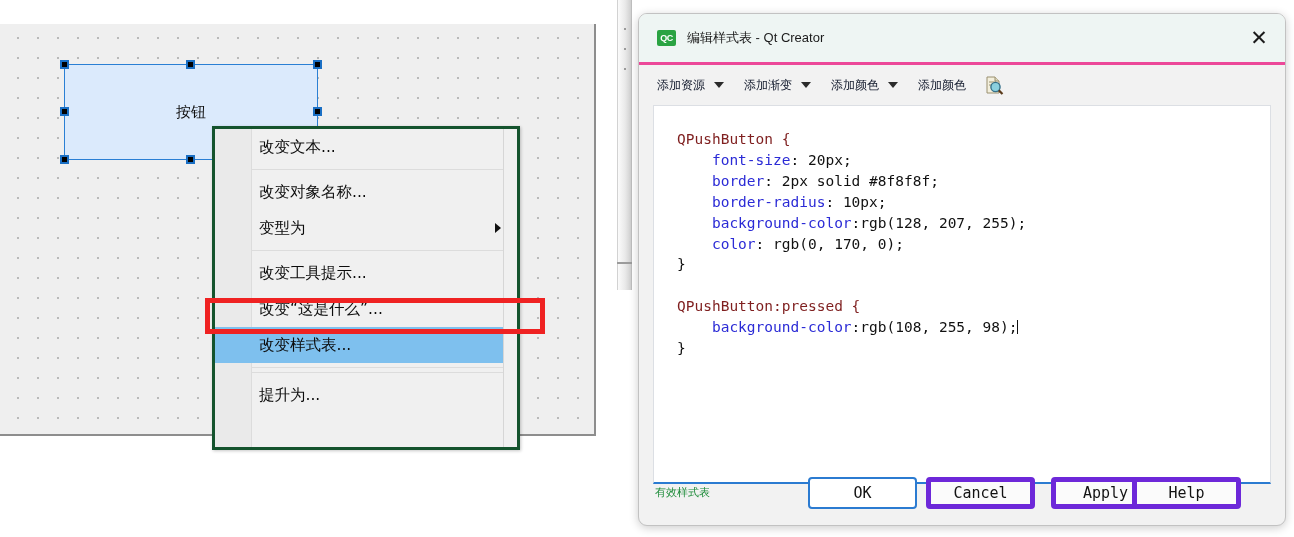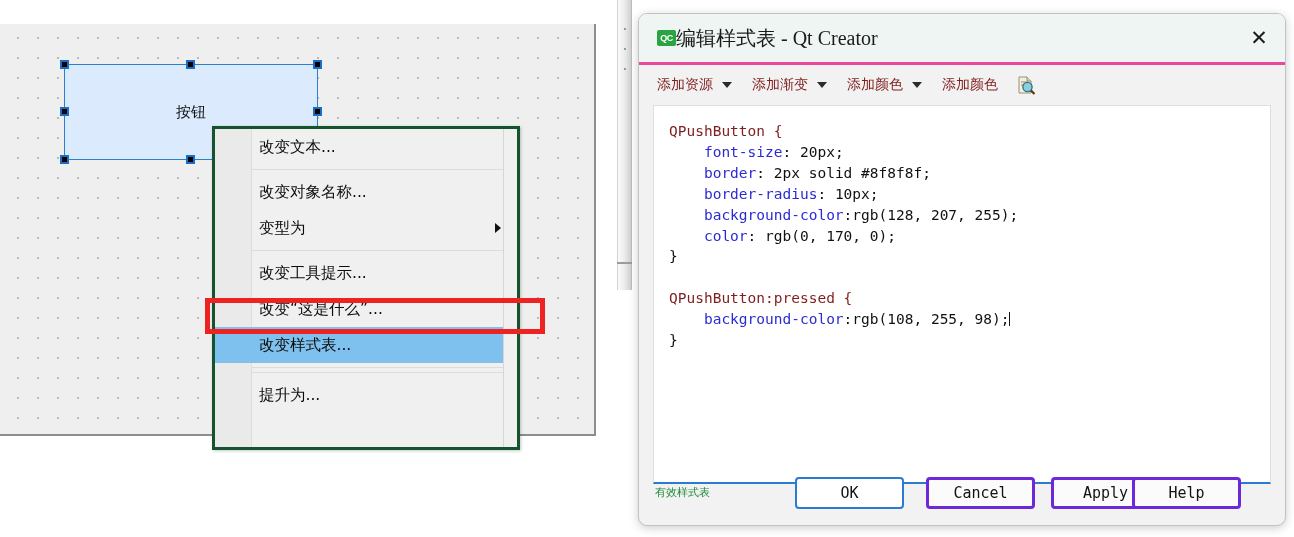--- a/index.html
+++ b/index.html
@@ -92,78 +92,78 @@
     display:flex;align-items:center;padding-left:18px;
     border-bottom:3px solid #ec4899;
   }
   #qt-logo{
     width:19px;height:16px;background:#2aa342;border-radius:2px;
     color:#fff;font-size:9px;font-weight:bold;line-height:16px;
     text-align:center;letter-spacing:-0.5px;flex:0 0 auto;
     font-family:"Liberation Sans",sans-serif;
   }
   #dialog-title{
-    font-size:20px;color:#1b1b1b;
-    font-family:Liberation Serif, serif;
+    margin-left:11px;font-size:13px;color:#1b1b1b;
+    font-family:Liberation Sans, sans-serif;
   }
   #close-button{
     position:absolute;right:0;top:0;width:52px;height:48px;
     display:flex;align-items:center;justify-content:center;
     font-size:21px;color:#1b1b1b;
     font-family:"DejaVu Sans",sans-serif;
   }
   #dialog-toolbar{
     height:40px;display:flex;align-items:center;padding-left:18px;
     background:#f2f2f2;
   }
   .tb-item{
-    font-size:14px;color:#7f1d1d;margin-right:9px;
+    font-size:12px;color:#0f172a;margin-right:9px;
     font-family:"DejaVu Sans","Liberation Sans",sans-serif;
   }
   .tb-caret{
     width:0;height:0;border-top:6px solid #2b2b2b;
     border-left:5px solid transparent;border-right:5px solid transparent;
     margin-right:20px;
   }
   #font-icon{margin-left:9px;width:20px;height:20px;position:relative;}
 
   #editor-wrap{
     position:absolute;left:14px;top:91px;right:14px;height:379px;
     background:#ffffff;border:1px solid #dcdfe4;
     border-bottom:2px solid #2b7bd1;
     box-sizing:border-box;overflow:hidden;
   }
   #code{
-    margin:8px;padding:7px 0 0 7px;
+    margin:16px;padding:7px 0 0 7px;
     font-family:"DejaVu Sans Mono","Liberation Mono",monospace;
     font-size:14.5px;line-height:20.9px;white-space:pre;
   }
   .tok-sel{color:#7f1f1f;}
   .tok-prop{color:#2b2bd6;}
   .tok-plain{color:#111111;}
   .caret-bar{display:inline-block;width:1px;height:14px;background:#111;
     vertical-align:-2px;margin-left:0px;}
 
   #dialog-footer{
     position:absolute;left:0;bottom:0;width:100%;height:58px;
   }
   #valid-label{
     position:absolute;left:16px;top:18px;font-size:11px;color:#1e8c3a;
     font-family:"DejaVu Sans","Liberation Sans",sans-serif;
   }
   .dlg-btn{
     position:absolute;top:10px;height:32px;width:109px;
-    background:#fbfbfb;border:3px solid #6d28d9;border-radius:4px;
+    background:#fbfbfb;border:5px solid #6d28d9;border-radius:4px;
     font-size:15px;color:#121212;
     font-family:"DejaVu Sans Mono","Liberation Mono",monospace;
     display:flex;align-items:center;justify-content:center;
     box-sizing:border-box;
   }
   .dlg-btn.default{border:2px solid #2b7bd1;background:#ffffff;}
-  #btn-ok{left:156px;} #btn-cancel{left:287px;}
+  #btn-ok{left:169px;} #btn-cancel{left:287px;}
   #btn-apply{left:412px;} #btn-help{left:493px;}
 </style>
 </head>
 <body>
 
 <div id="designer-canvas">
   <div id="button-widget">
     <span>按钮</span>
     <span class="handle h-tl"></span>
     <span class="handle h-tc"></span>

